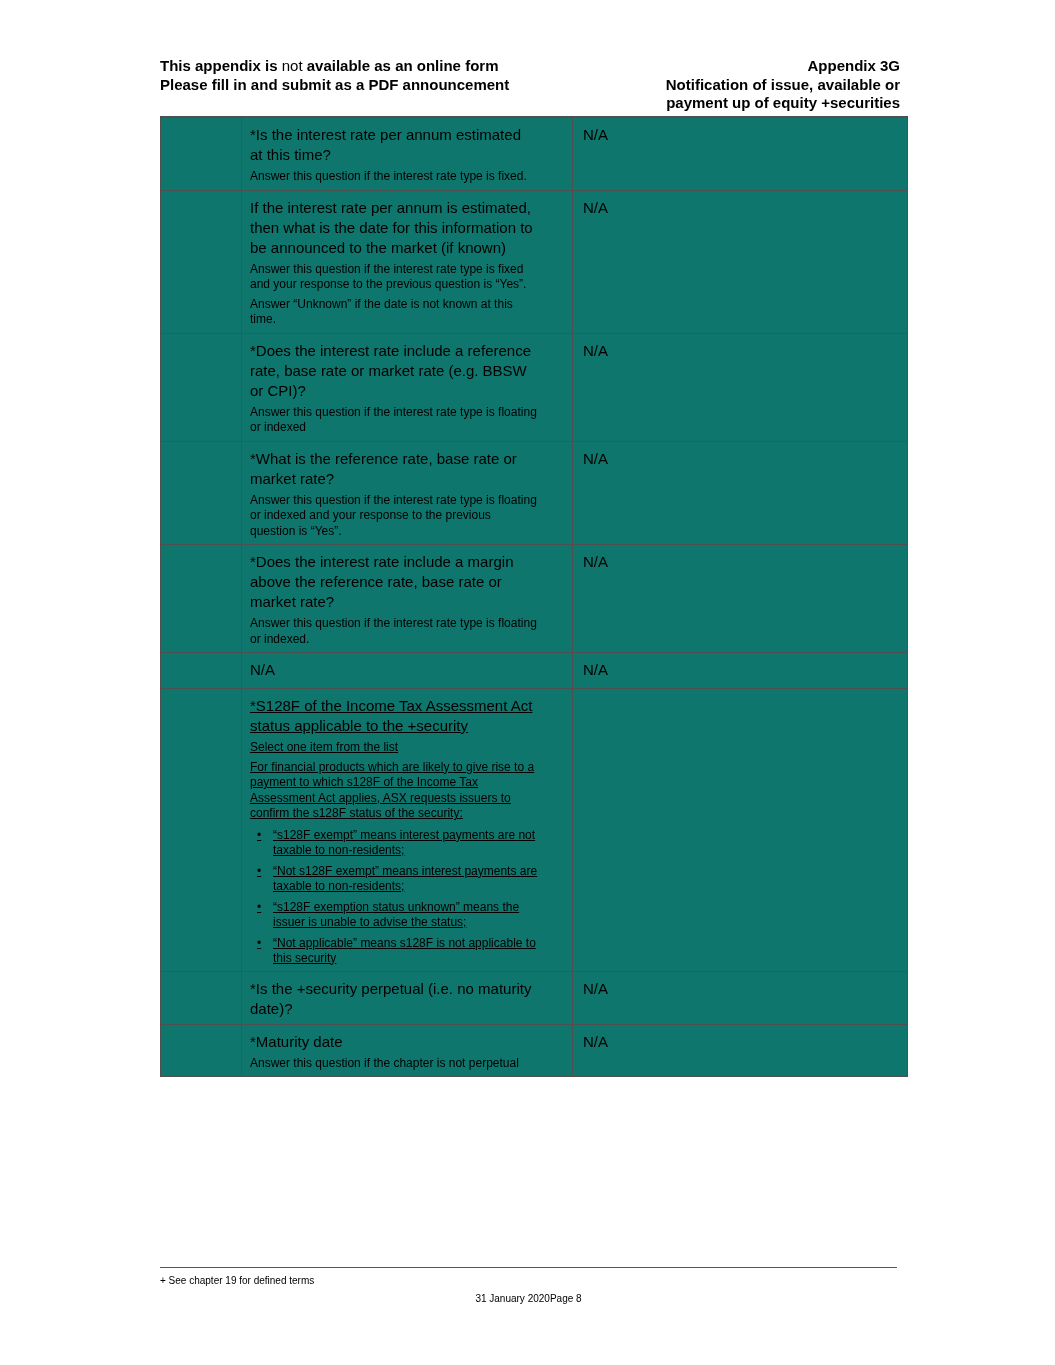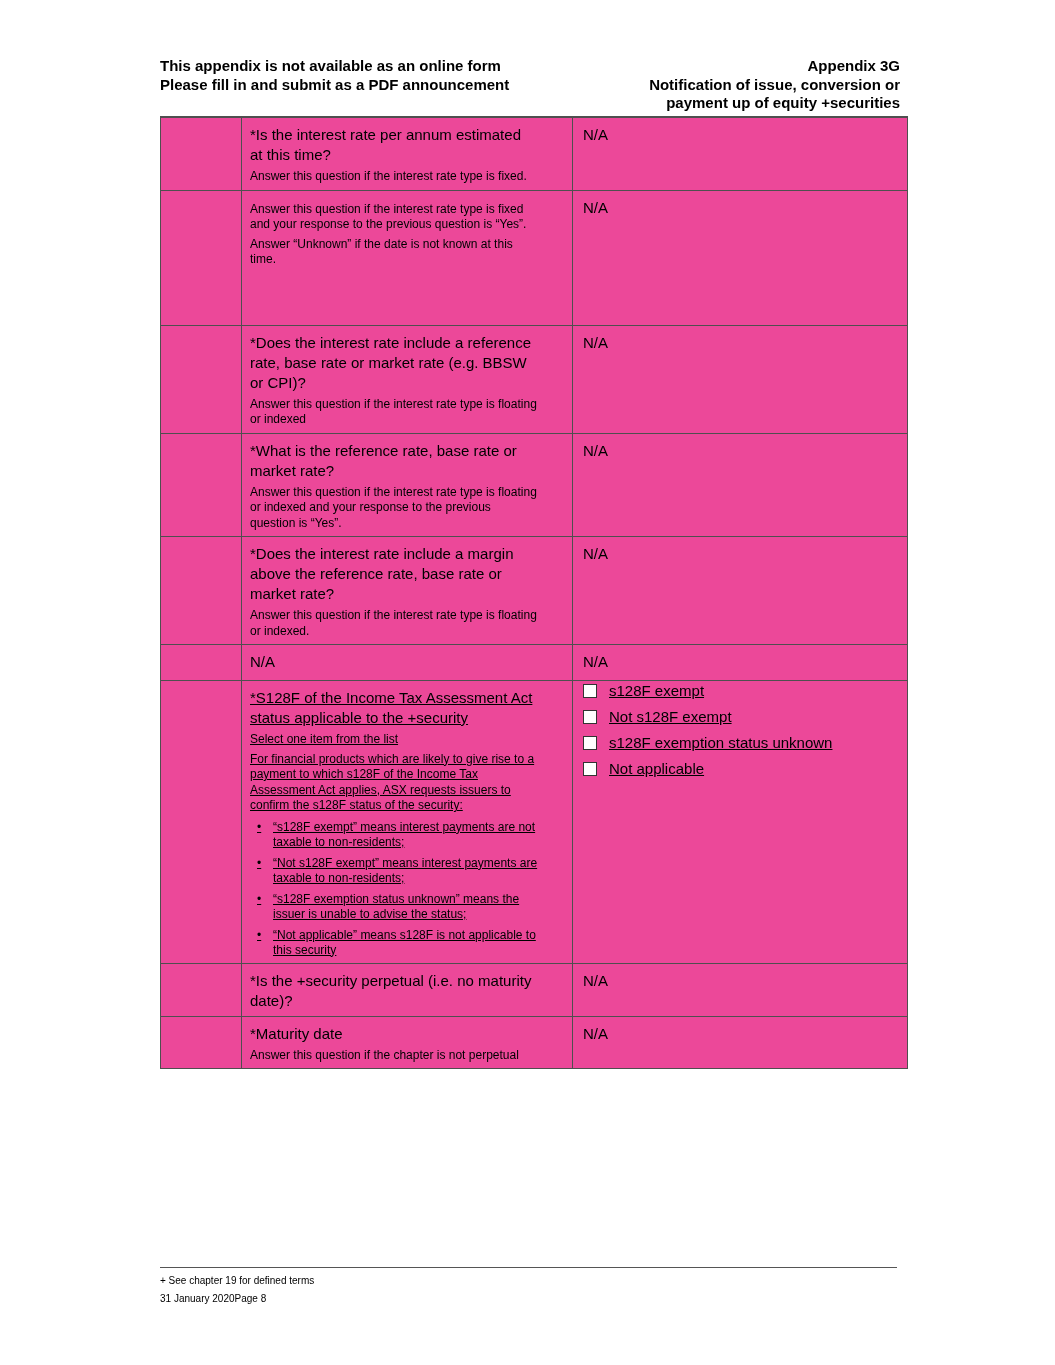--- a/index.html
+++ b/index.html
@@ -11,28 +11,28 @@
     color: #000000;
     overflow: hidden;
   }
 
   
   .hdr {
     position: absolute; left: 160px; top: 57px; width: 740px;
     display: flex; justify-content: space-between;
     font-size: 15px; font-weight: bold; line-height: 18.5px;
   }
-  .hdr .reg { font-weight: bold; }
+  .hdr .reg { font-weight: normal; }
   .hdr-right { text-align: right; }
 
   
   .tbl {
     position: absolute; left: 160px; top: 116px; width: 748px;
     border: 1px solid #4f4f4f; border-top-width: 2px;
-    background: #ec4899;
+    background: #0f766e;
   }
   .trow { display: grid; grid-template-columns: 81px 331px 1fr; }
   .trow + .trow { border-top: 1px solid #4f4f4f; }
   .c0 { border-right: 1px solid #4f4f4f; }
   .c1 { border-right: 1px solid #4f4f4f; padding: 7px 8px 5px 8px; }
   .c2 { padding: 7px 8px 5px 10px; }
 
   .q    { font-size: 15px; line-height: 20px; white-space: pre-line; }
   .note { font-size: 12px; line-height: 15.5px; margin-top: 4px; white-space: pre-line; }
   .ans  { font-size: 15px; line-height: 20px; }
@@ -62,33 +62,33 @@
   .h-r8 { min-height: 45px; }
   .h-r9 { min-height: 49px; }
 
   
   .ftr {
     position: absolute; left: 160px; top: 1267px; width: 737px;
     border-top: 1px solid #555555;
     padding-top: 4px;
     font-size: 10px; line-height: 18px;
   }
-  .ftr-row2 { display: flex; justify-content: flex-start; }
+  .ftr-row2 { display: flex; justify-content: center; }
 </style>
 </head>
 <body>
 
 <div class="hdr">
   <div class="hdr-left">
     <div><span>This appendix is </span><span class="reg">not</span><span> available as an online form</span></div>
     <div>Please fill in and submit as a PDF announcement</div>
   </div>
   <div class="hdr-right">
     <div>Appendix 3G</div>
-    <div>Notification of issue, conversion or</div>
+    <div>Notification of issue, available or</div>
     <div>payment up of equity +securities</div>
   </div>
 </div>
 
 <div class="tbl">
 
   <div class="trow h-r1">
     <div class="c0"></div>
     <div class="c1">
       <div class="q">*Is the interest rate per annum estimated
@@ -96,20 +96,23 @@
       <div class="note">Answer this question if the interest rate type is fixed.</div>
     </div>
     <div class="c2">
       <div class="ans">N/A</div>
     </div>
   </div>
 
   <div class="trow h-r2">
     <div class="c0"></div>
     <div class="c1">
+      <div class="q">If the interest rate per annum is estimated,
+then what is the date for this information to
+be announced to the market (if known)</div>
       <div class="note">Answer this question if the interest rate type is fixed
 and your response to the previous question is “Yes”.</div>
       <div class="note">Answer “Unknown” if the date is not known at this
 time.</div>
     </div>
     <div class="c2">
       <div class="ans">N/A</div>
     </div>
   </div>
 
@@ -191,38 +194,20 @@
           <span class="btxt">“s128F exemption status unknown” means the
 issuer is unable to advise the status;</span>
         </div>
         <div class="bullet">
           <span class="dot">•</span>
           <span class="btxt">“Not applicable” means s128F is not applicable to
 this security</span>
         </div>
       </div>
     </div>
-    <div class="c2 cb-group">
-      <div class="cb-row">
-        <span class="cb"></span>
-        <span class="cb-label">s128F exempt</span>
-      </div>
-      <div class="cb-row">
-        <span class="cb"></span>
-        <span class="cb-label">Not s128F exempt</span>
-      </div>
-      <div class="cb-row">
-        <span class="cb"></span>
-        <span class="cb-label">s128F exemption status unknown</span>
-      </div>
-      <div class="cb-row">
-        <span class="cb"></span>
-        <span class="cb-label">Not applicable</span>
-      </div>
-    </div>
   </div>
 
   <div class="trow h-r8">
     <div class="c0"></div>
     <div class="c1">
       <div class="q">*Is the +security perpetual (i.e. no maturity
 date)?</div>
     </div>
     <div class="c2">
       <div class="ans">N/A</div>

